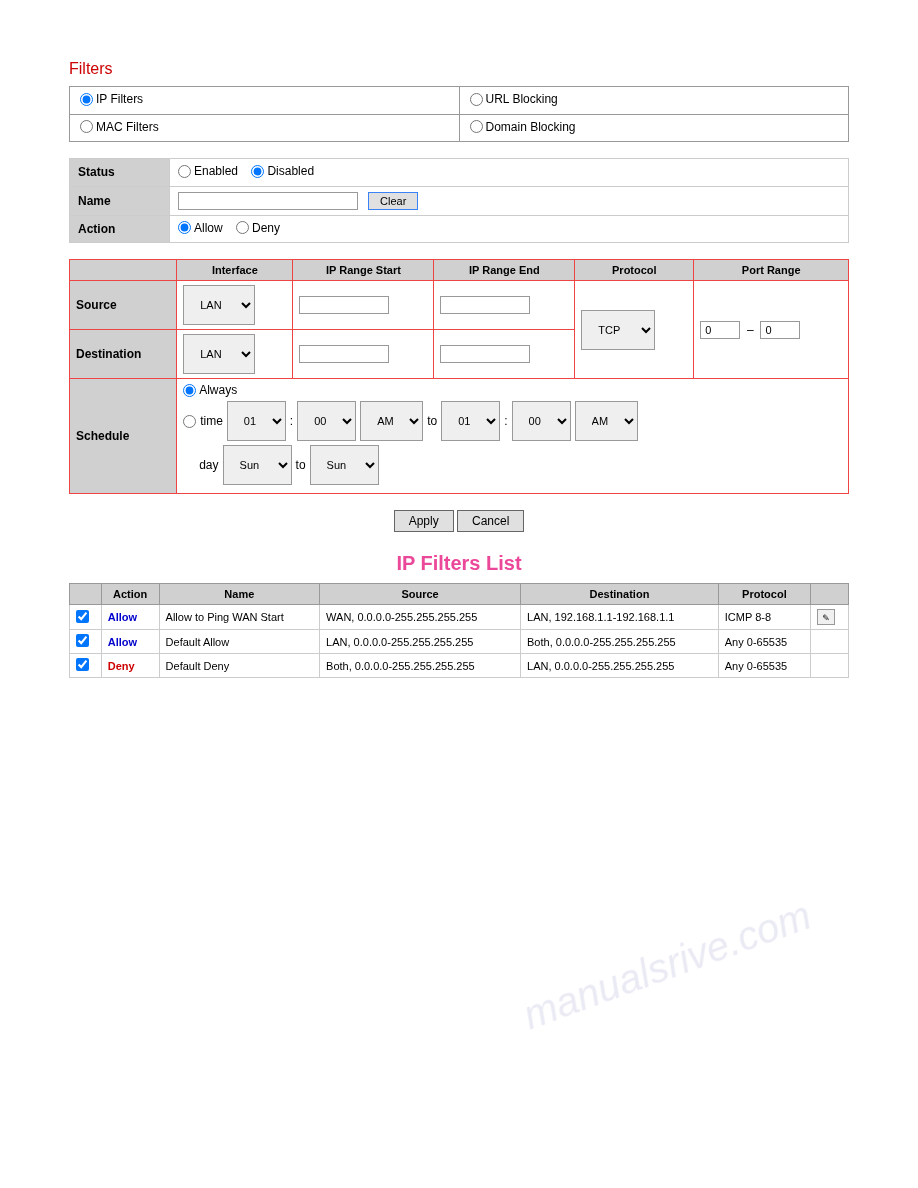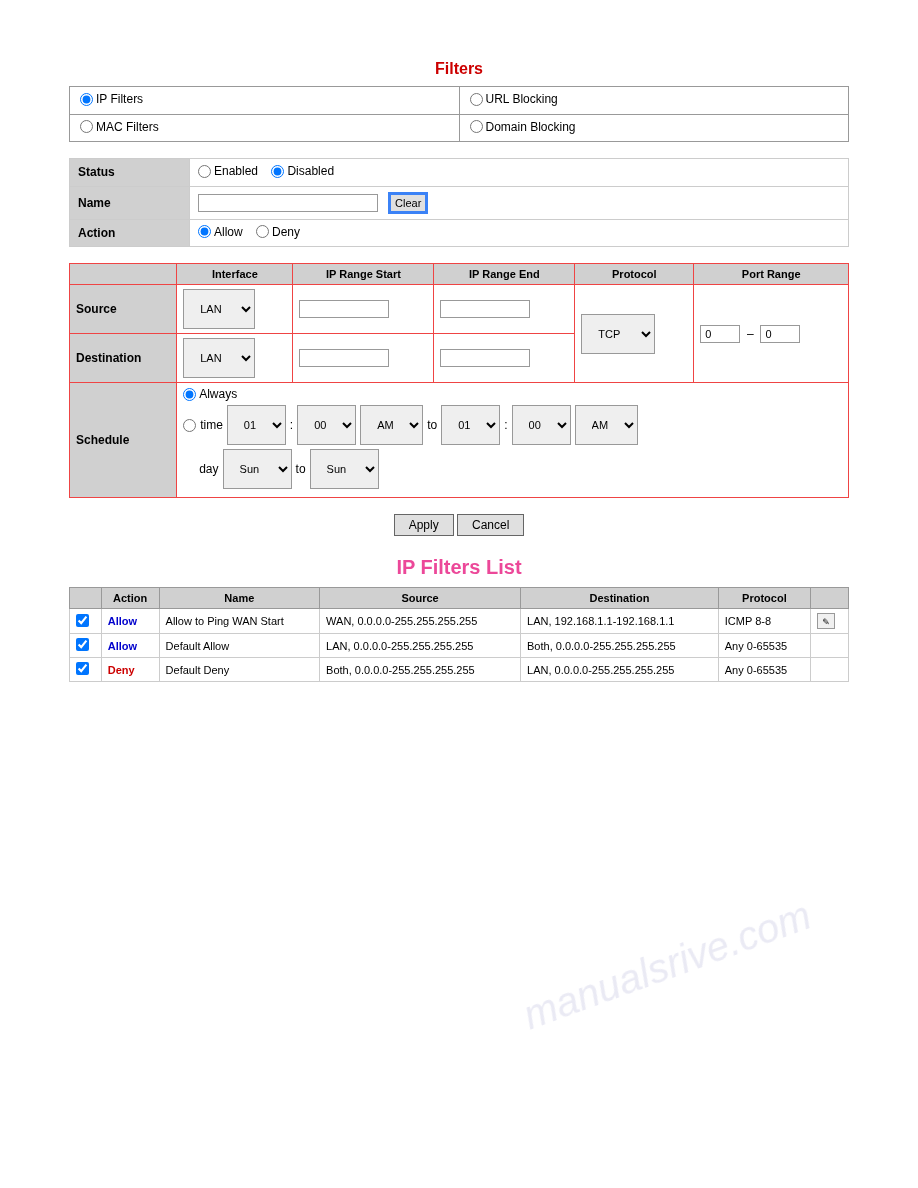--- a/index.html
+++ b/index.html
@@ -9,24 +9,23 @@
       background: #fff;
       color: #000;
       padding: 20px;
     }
     .page-container {
       max-width: 780px;
       margin: 0 auto;
       padding-top: 40px;
     }
     .page-title {
-      text-align: center;
       color: #cc0000;
       font-size: 16px;
-      font-weight: bold;
+      font-weight: normal;
       margin-bottom: 8px;
     }
     .page-desc {
       text-align: center;
       font-size: 12px;
       margin-bottom: 16px;
     }
     
     .filter-type-table {
       width: 100%;
@@ -46,21 +45,21 @@
       margin-bottom: 16px;
       border: 1px solid #999;
     }
     .config-table td {
       padding: 5px 8px;
       border: 1px solid #ccc;
     }
     .config-table .label-cell {
       background: #d0d0d0;
       font-weight: bold;
-      width: 120px;
+      width: 100px;
     }
     
     .range-outer {
       width: 100%;
       border-collapse: collapse;
       margin-bottom: 16px;
       border: 1px solid #999;
     }
     .range-outer td, .range-outer th {
       border: 1px solid #ef4444;
@@ -109,23 +108,23 @@
     
     .btn {
       padding: 3px 14px;
       font-size: 12px;
       border: 1px solid #666;
       background: #e0e0e0;
       cursor: pointer;
       margin-right: 0;
     }
     .clear-btn {
-      padding: 2px 4px;
-      font-size: 11px;
-      border: 3px solid #3b82f6;
+      padding: 2px 11px;
+      font-size: 11px;
+      border: 1px solid #3b82f6;
       background: #e0e0e0;
       cursor: pointer;
     }
     .buttons-row {
       text-align: center;
       margin-bottom: 20px;
     }
     
     .list-title {
       text-align: center;

